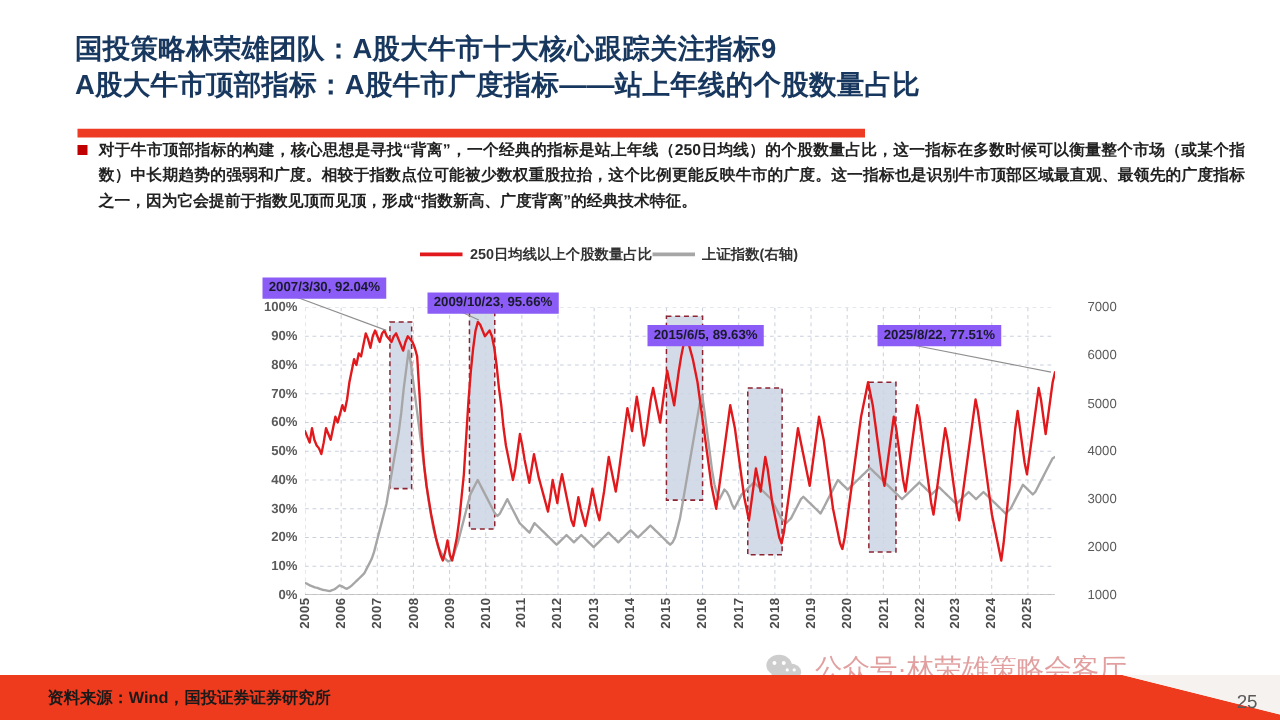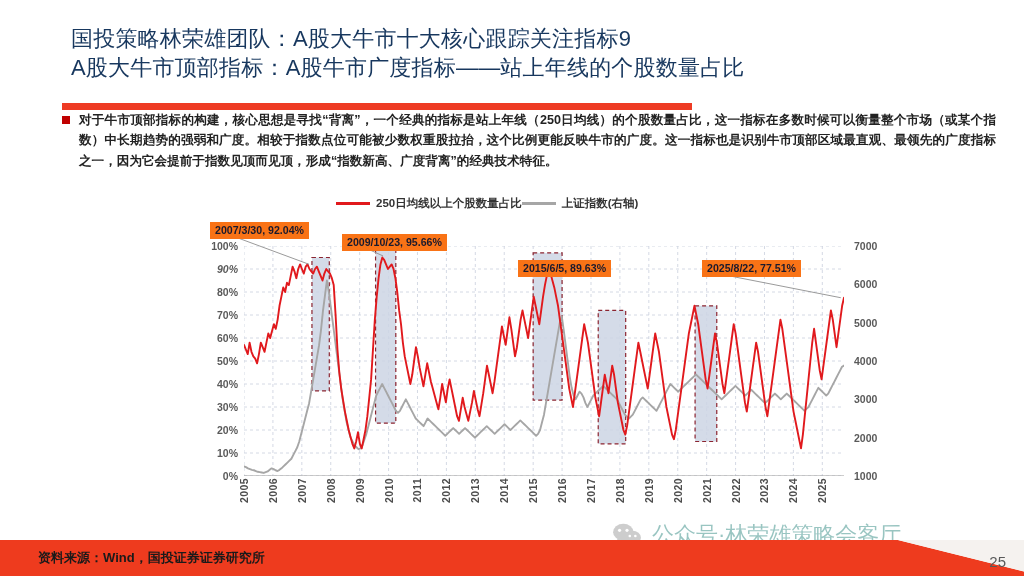--- a/index.html
+++ b/index.html
@@ -6,22 +6,22 @@
   body{
     width:1024px;height:576px;overflow:hidden;background:#ffffff;
     font-family:"Liberation Sans","DejaVu Sans",sans-serif;
     position:relative;
   }
   .slide{position:absolute;inset:0;background:#fff;}
 
   
   .title-wrap{position:absolute;left:60px;top:24px;width:930px;}
   .title-line{
-    font-size:22px;font-weight:normal;color:#17375e;line-height:1.32;
-    letter-spacing:.2px;white-space:nowrap;margin-left:11px;
+    font-size:22px;font-weight:bold;color:#17375e;line-height:1.32;
+    letter-spacing:.2px;white-space:nowrap;
   }
   .title-underline{
     position:absolute;left:2px;top:79px;width:630px;height:7px;background:#ee3b24;
   }
 
   
   .bullet-row{position:absolute;left:62px;top:110px;width:934px;display:flex;gap:9px;}
   .bullet-mark{
     width:8px;height:8px;background:#c00000;flex:0 0 auto;margin-top:6px;
   }
@@ -51,45 +51,45 @@
     position:absolute;left:0px;top:56px;width:44px;height:230px;
   }
   .ylabels-left span{
     position:absolute;right:2px;transform:translateY(-50%);
     font-size:10.5px;font-weight:bold;color:#5a5a5a;white-space:nowrap;
   }
   .ylabels-right{
     position:absolute;left:654px;top:56px;width:52px;height:230px;
   }
   .ylabels-right span{
-    position:absolute;left:4px;transform:translateY(-50%);
-    font-size:10.5px;font-weight:bold;color:#5a5a5a;white-space:nowrap;
+    position:absolute;left:20px;transform:translateY(-50%);
+    font-size:10.5px;font-weight:normal;color:#5a5a5a;white-space:nowrap;
   }
   .xlabels{
     position:absolute;left:48px;top:288px;width:600px;height:48px;
   }
   .xlabels span{
     position:absolute;top:0;font-size:10.5px;font-weight:bold;color:#4d4d4d;
     writing-mode:vertical-rl;transform:translateX(-50%) rotate(180deg);
     letter-spacing:.4px;
   }
 
   .callout{
-    position:absolute;background:#f97316;color:#1a1a2e;
+    position:absolute;background:#8b5cf6;color:#1a1a2e;
     font-size:10.6px;font-weight:bold;padding:2px 5px;white-space:nowrap;
     line-height:1.25;
   }
 
   
   .watermark{
     position:absolute;left:612px;top:520px;display:flex;align-items:center;gap:10px;
     opacity:.42;pointer-events:none;
   }
   .wm-icon{width:30px;height:26px;flex:0 0 auto;}
-  .wm-text{font-size:22px;color:#0f766e;font-weight:normal;white-space:nowrap;text-align:right;}
+  .wm-text{font-size:22px;color:#b91c1c;font-weight:normal;white-space:nowrap;text-align:right;}
 
   
   .footer{
     position:absolute;left:0;bottom:0;width:1024px;height:36px;overflow:hidden;padding-left:21px;
   }
   .footer-bg{position:absolute;inset:0;}
   .footer-text{
     position:absolute;left:38px;top:9px;font-size:13px;font-weight:bold;color:#1a1a1a;
     white-space:nowrap;
   }
@@ -129,21 +129,21 @@
     <div class="ylabels-left">
         <span style="top: 230px;">0%</span>
         <span style="top: 207px;">10%</span>
         <span style="top: 184px;">20%</span>
         <span style="top: 161px;">30%</span>
         <span style="top: 138px;">40%</span>
         <span style="top: 115px; margin-left: 12px;">50%</span>
         <span style="top: 92px;">60%</span>
         <span style="top: 69px;">70%</span>
         <span style="top: 46px;">80%</span>
-        <span style="top: 23px; font-style: italic;">90%</span>
+        <span style="top: 23px;">90%</span>
         <span style="top: 0px;">100%</span>
       </div>
     <div class="ylabels-right">
         <span style="top: 230px;">1000</span>
         <span style="top: 191.667px;">2000</span>
         <span style="top: 153.333px;">3000</span>
         <span style="top: 115px;">4000</span>
         <span style="top: 76.6667px;">5000</span>
         <span style="top: 38.3333px;">6000</span>
         <span style="top: 0px;">7000</span>

